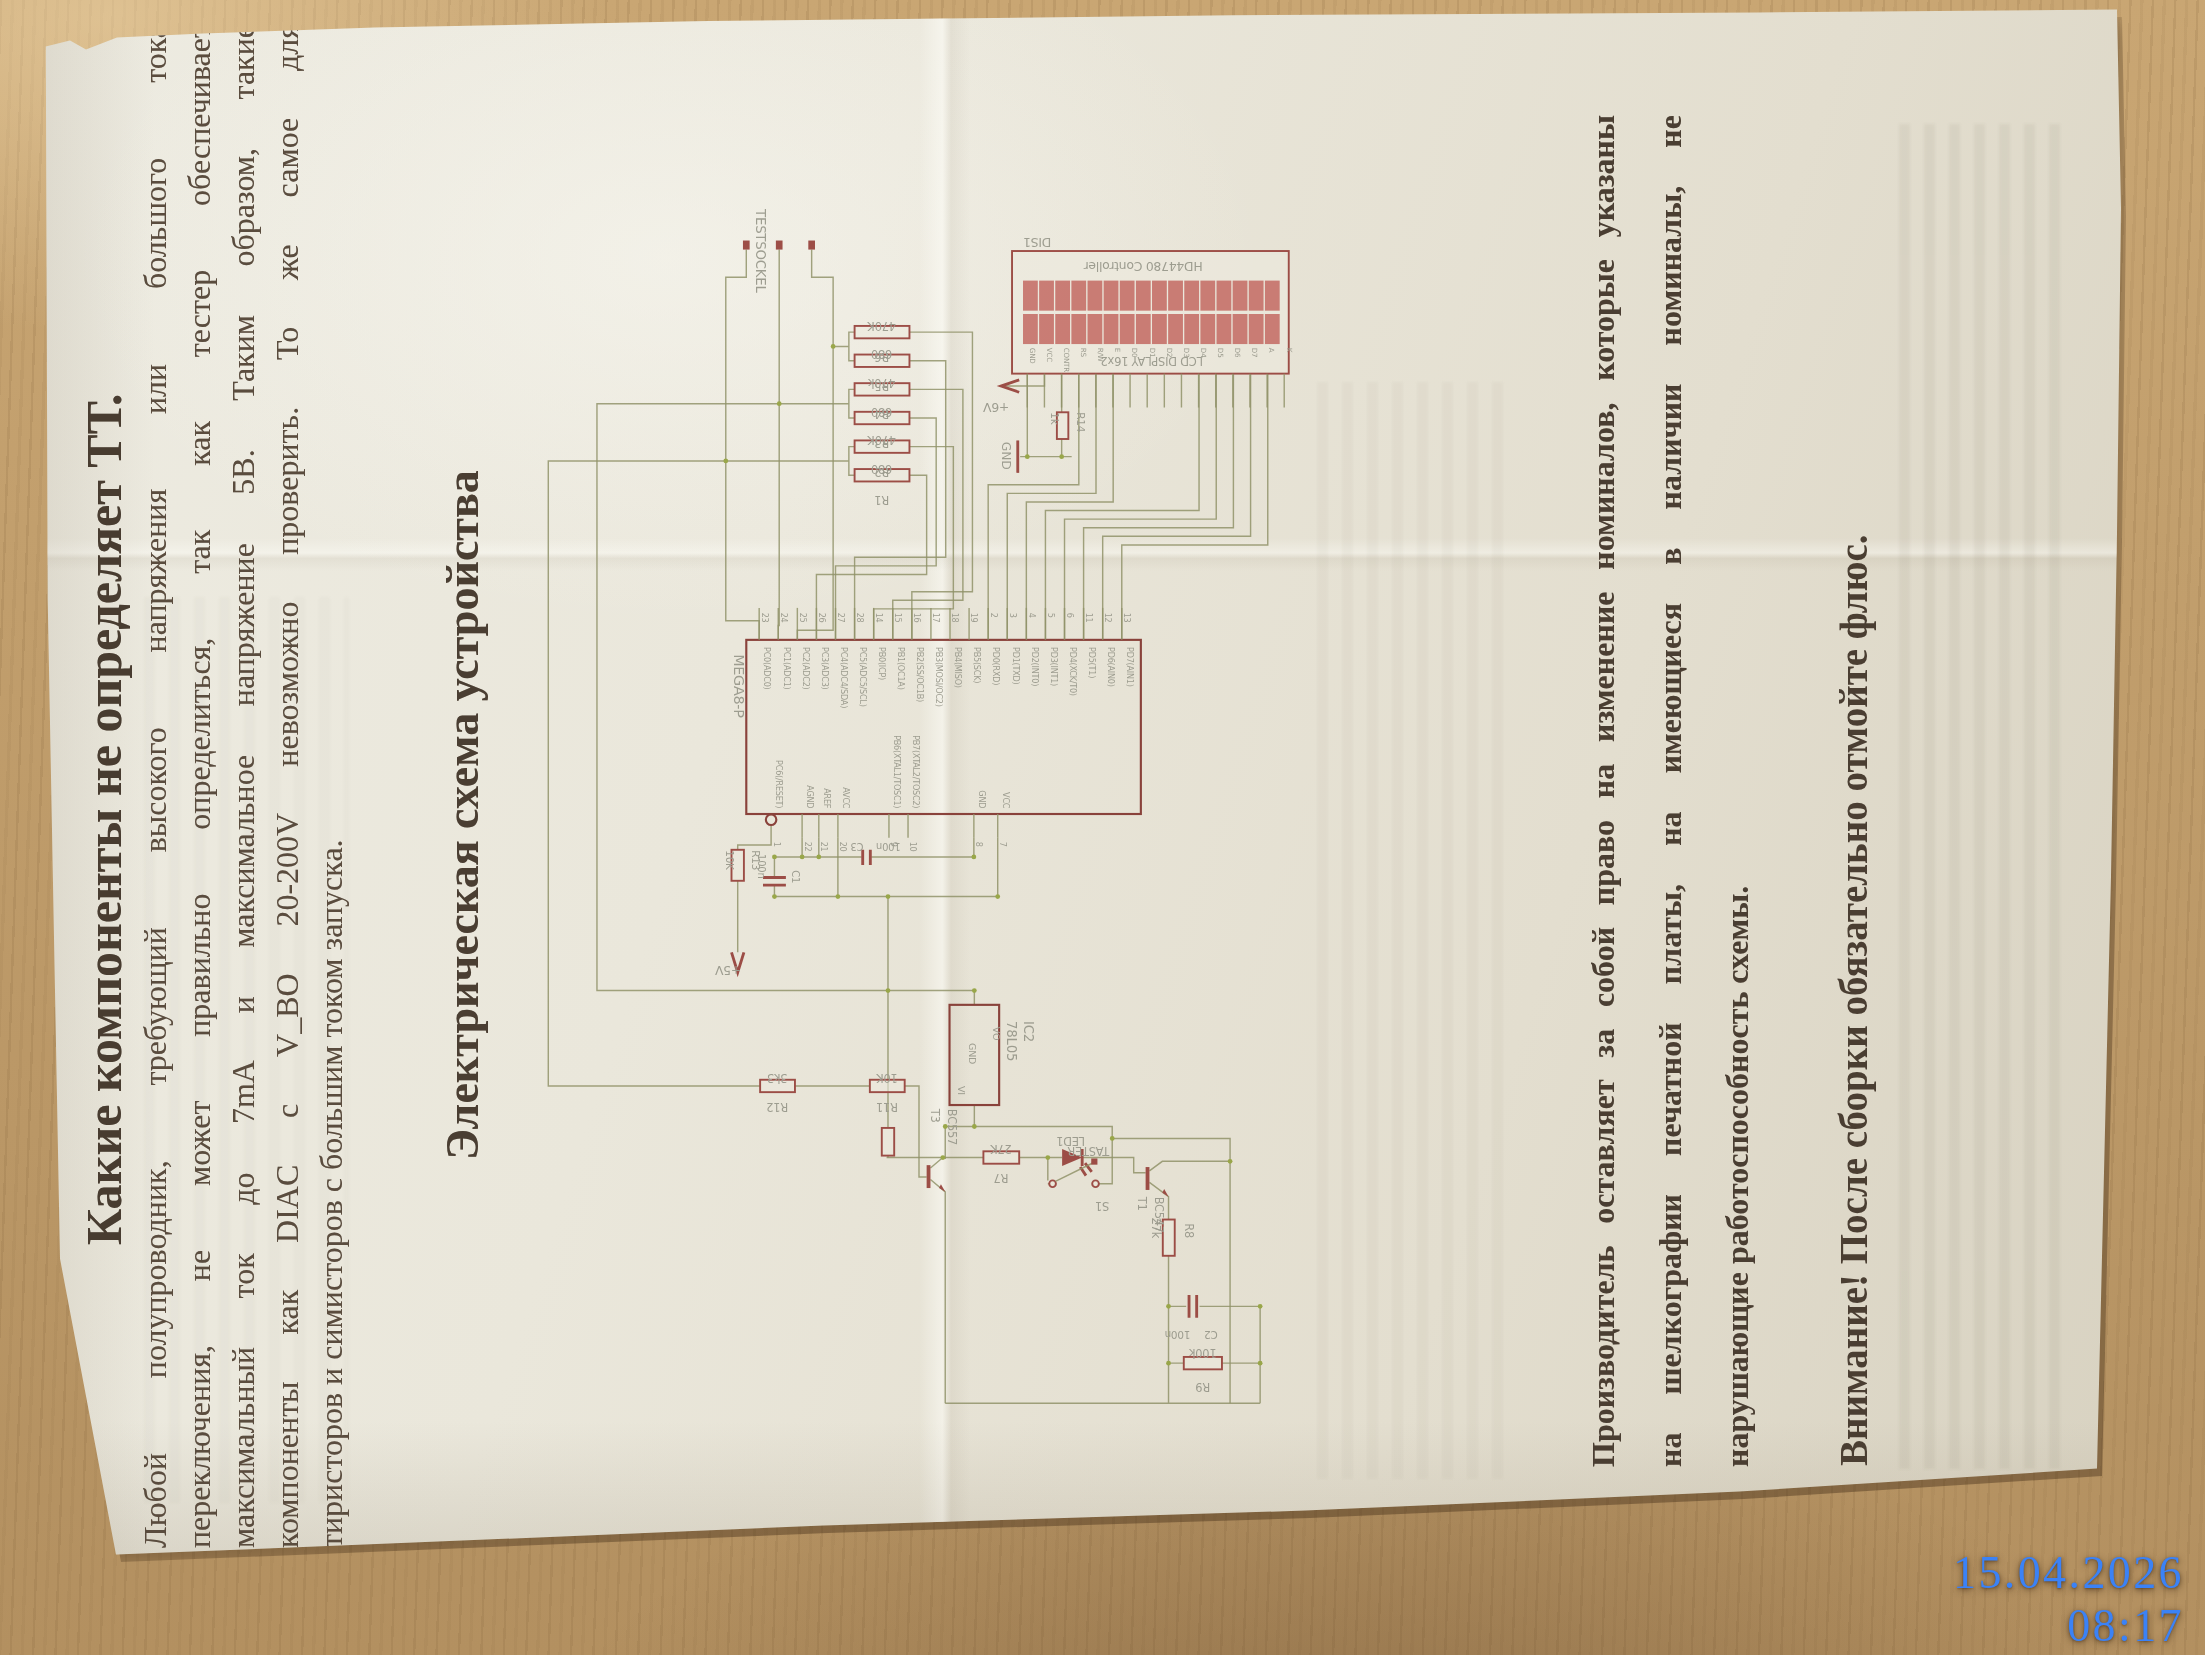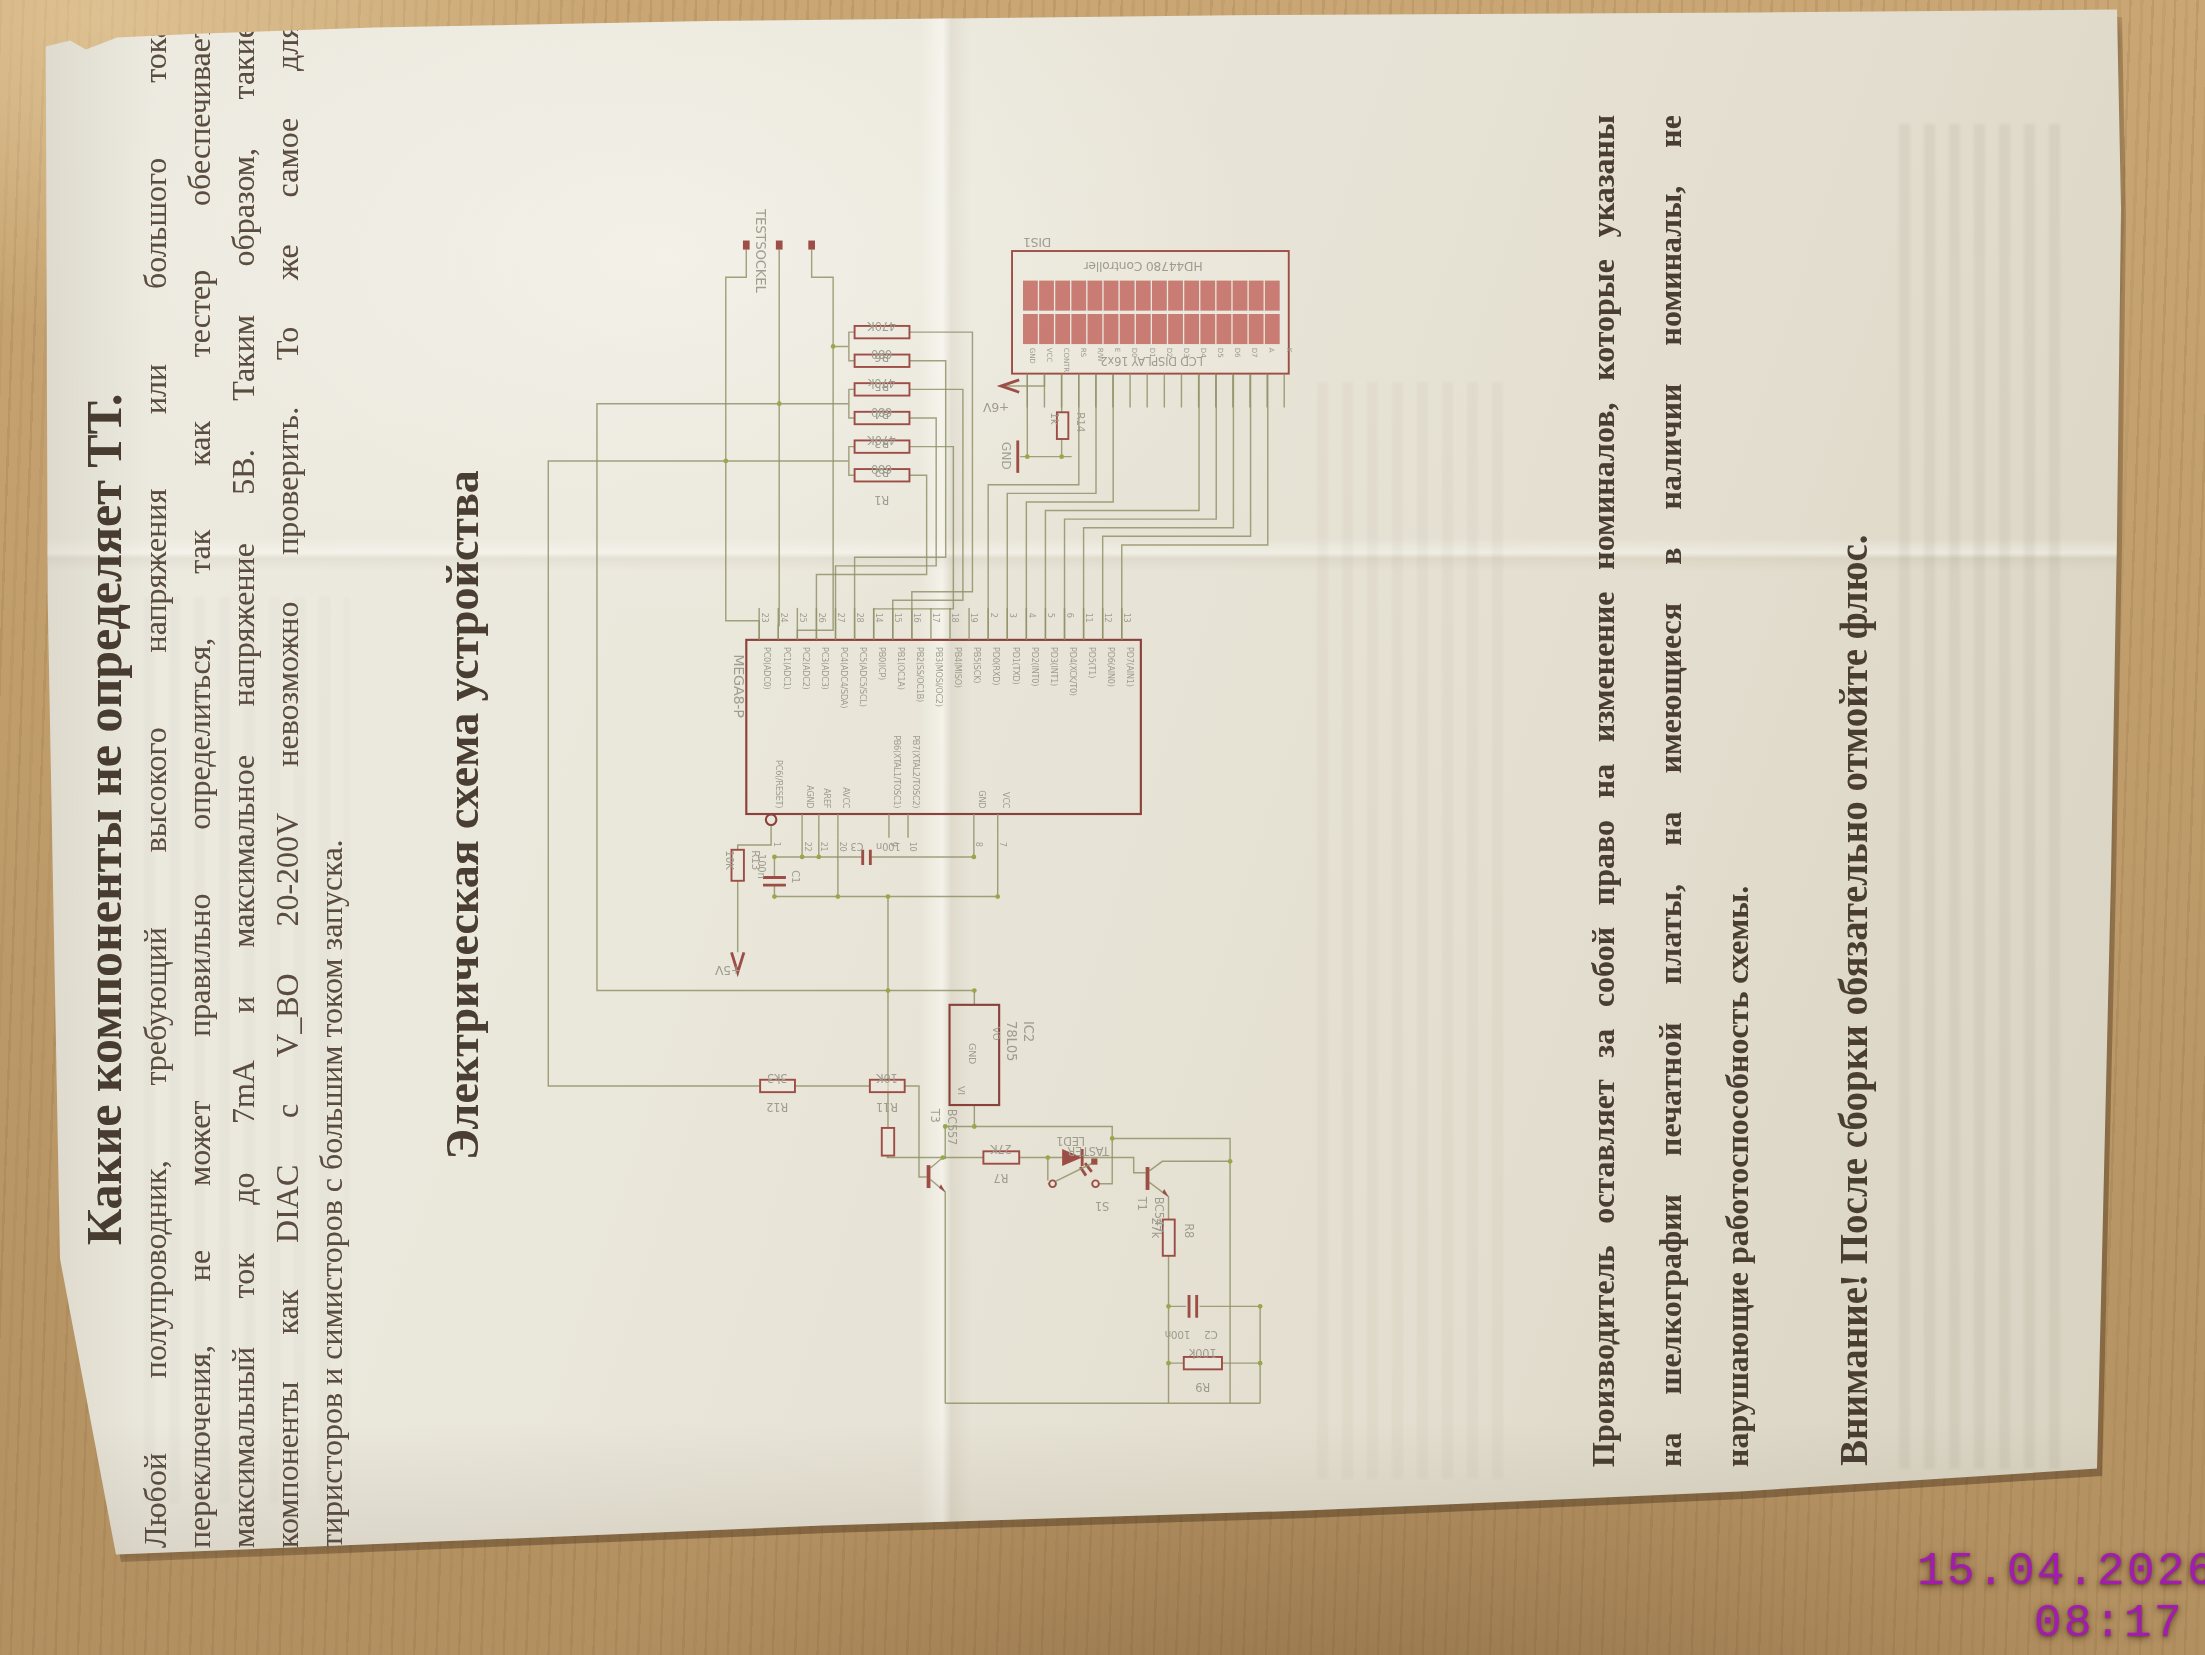--- a/index.html
+++ b/index.html
@@ -30,21 +30,21 @@
   .jline{text-align:justify;text-align-last:justify;text-shadow:0 0 0.5px rgba(87,73,60,.35)}
   .jline.last{text-align-last:left}
   #title-inner{font-size:50px;font-weight:bold;line-height:74px;white-space:nowrap;color:#483c30;text-shadow:0 0 0.5px rgba(72,60,48,.4)}
   #para-inner{font-size:32px;line-height:44px;color:#5a4c3e}
   #head-inner{font-size:46px;font-weight:bold;line-height:101px;white-space:nowrap;color:#4a3e32;text-shadow:0 0 0.5px rgba(74,62,50,.4)}
   #note-inner{font-size:32px;font-weight:bold;line-height:67px;color:#4a3e32}
   #warn-inner{font-size:39px;font-weight:bold;line-height:79px;white-space:nowrap;color:#4a3e32}
   .ghost{position:absolute;filter:blur(1.4px);background:repeating-linear-gradient(to right, rgba(118,110,90,.11) 0 11.4px, transparent 11.4px 25px)}
   #timestamp{
     position:absolute;left:1917px;top:1546px;width:267px;text-align:right;
-    font-family:Liberation Mono, monospace;font-size:46px;color:#a21caf;letter-spacing:2.4px;
+    font-family:Liberation Serif, serif;font-size:46px;color:#3b82f6;letter-spacing:2.4px;
     text-shadow:0 2.4px 7.6px rgba(58,38,18,.7),0 1px 2.4px rgba(80,55,30,.55);
   }
   svg .w{stroke:#8a8c60;stroke-width:3;fill:none;opacity:.85}
   svg .comp{stroke:#96413a;stroke-width:4;fill:rgba(236,233,221,.6)}
   svg .comp2{stroke:#82352e;stroke-width:4.5;fill:none}
   svg .rf{fill:#96413a;stroke:none}
   svg .rp{stroke:#96413a;stroke-width:6;fill:none}
   svg .lb{fill:#97978a;font-family:"DejaVu Sans",sans-serif;letter-spacing:-.5px}
   svg .dot{fill:#93a23e;stroke:none}
 </style>

